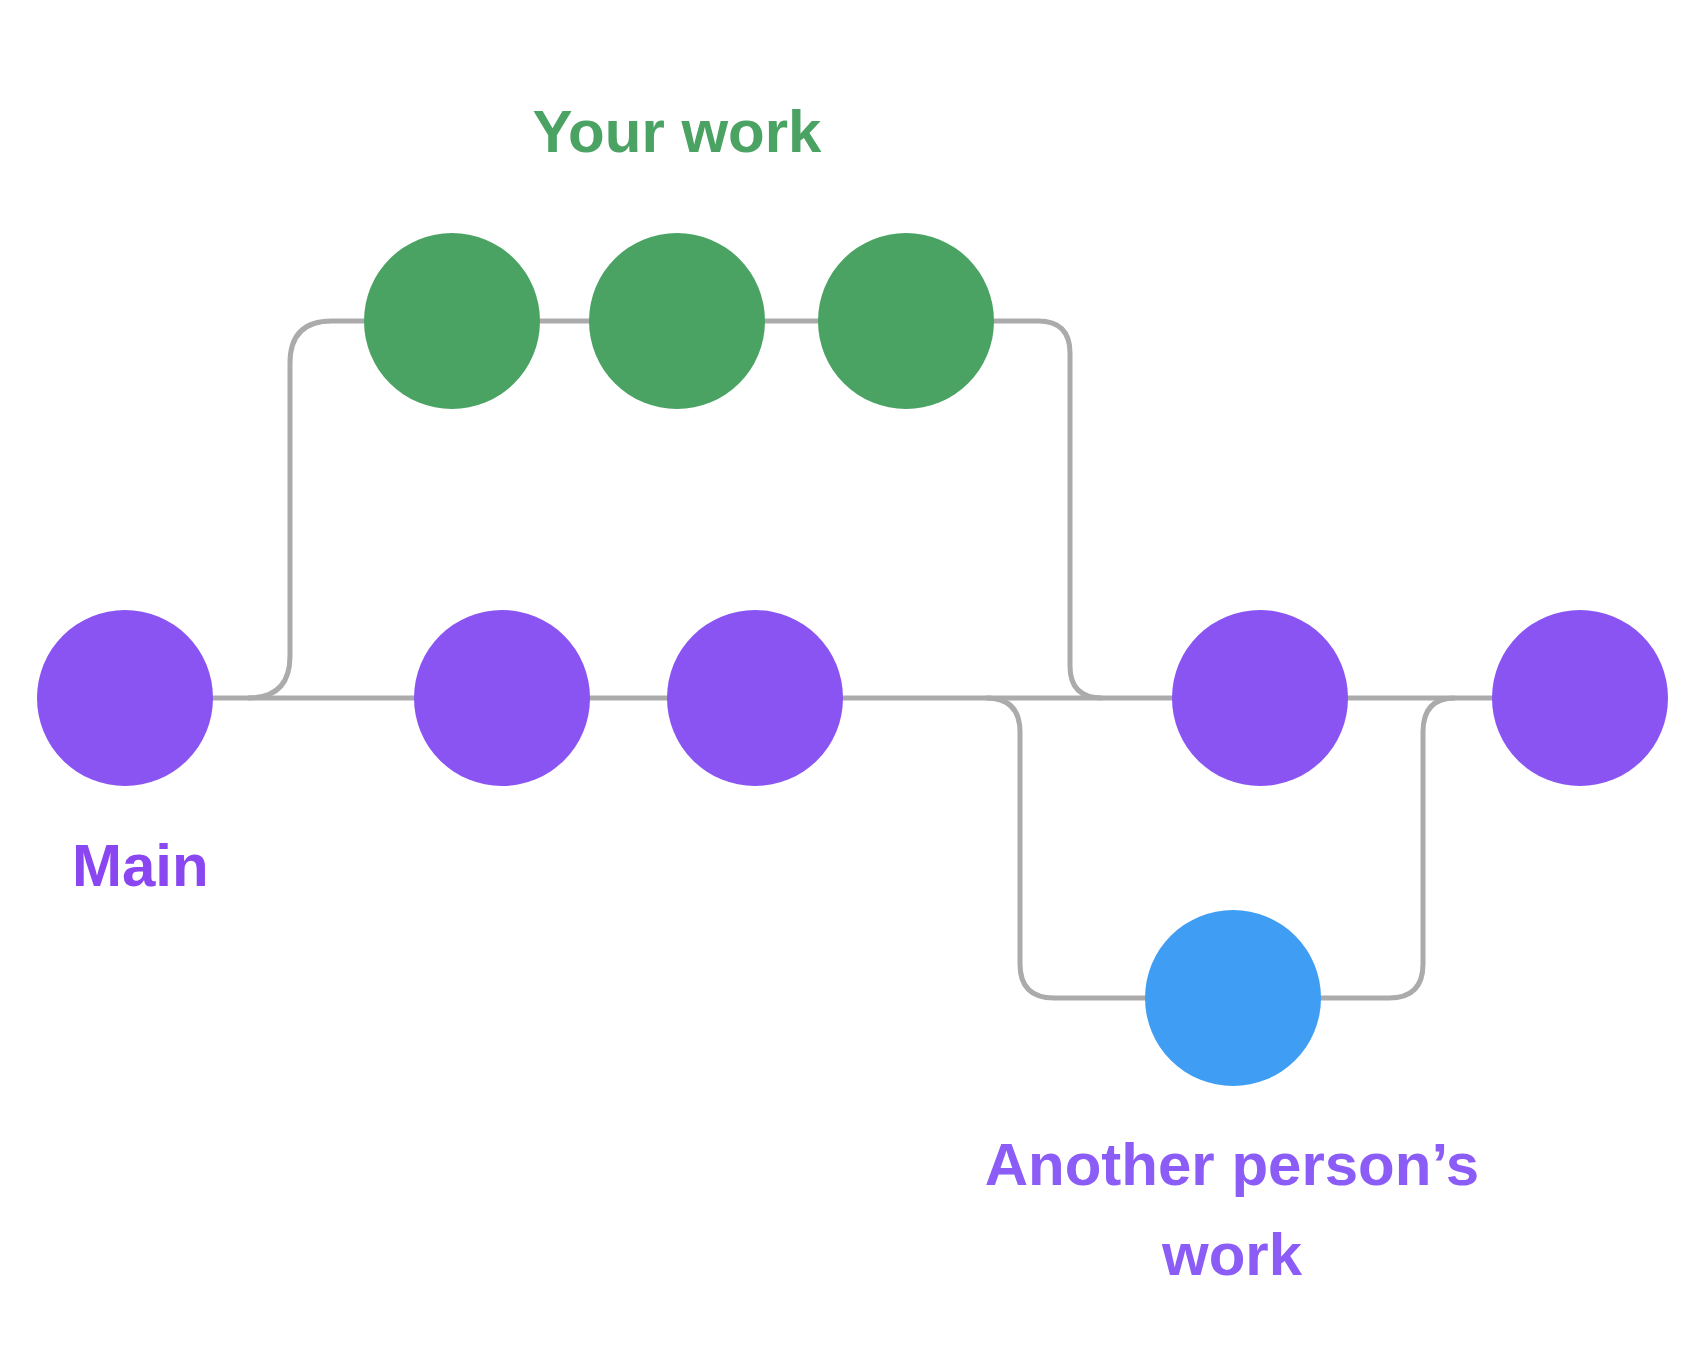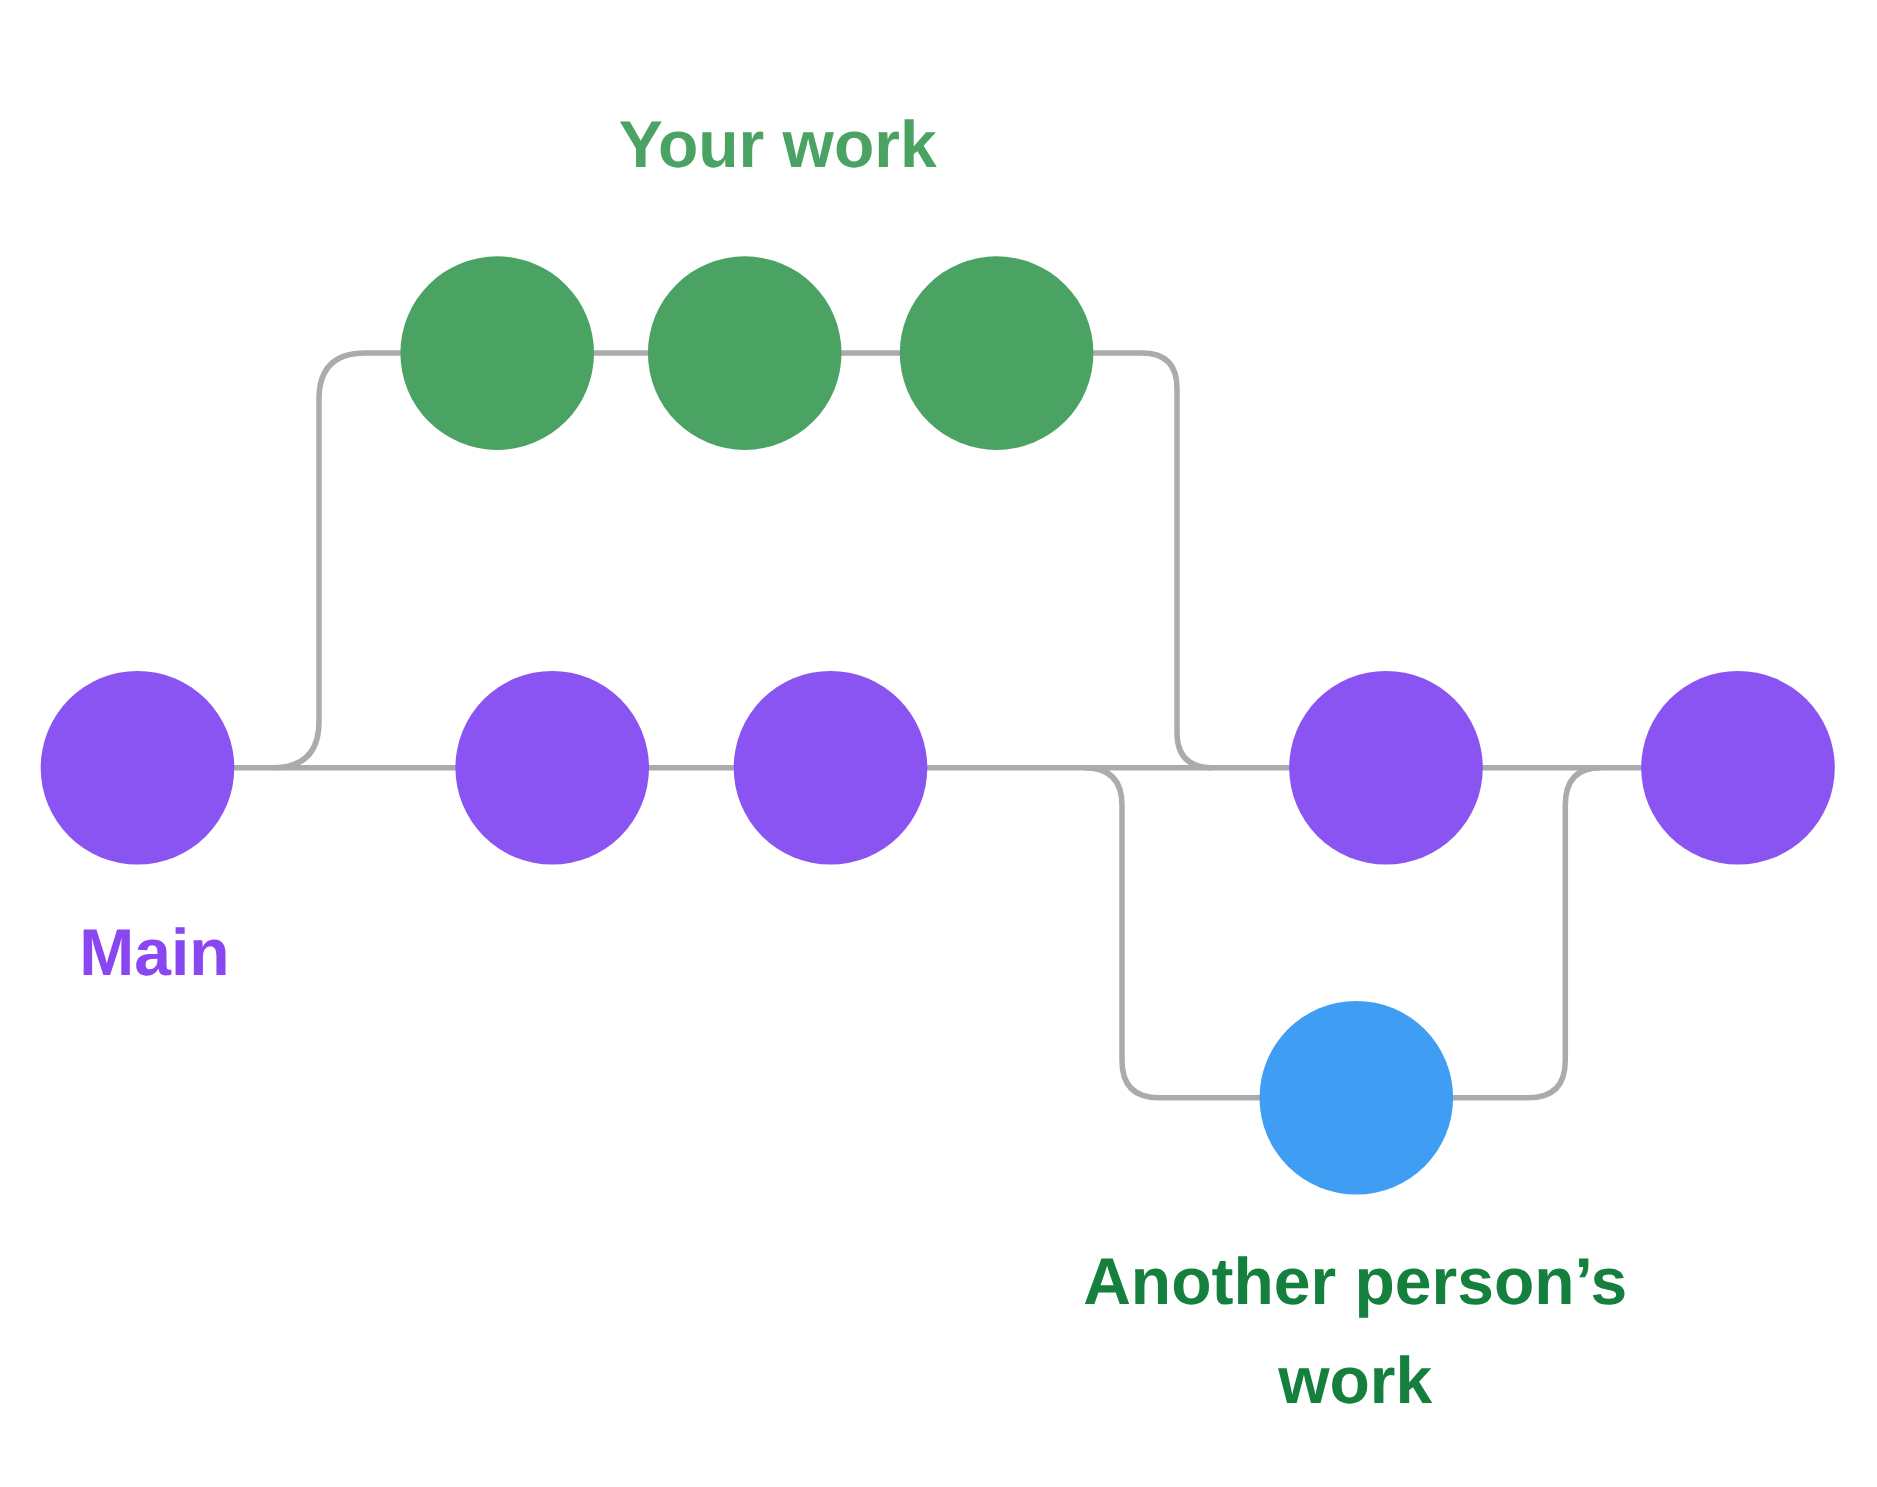--- a/index.html
+++ b/index.html
@@ -70,19 +70,19 @@
         <circle cx="755" cy="698" r="88" fill="#8a54f3"></circle>
         <circle cx="1260" cy="698" r="88" fill="#8a54f3"></circle>
         <circle cx="1580" cy="698" r="88" fill="#8a54f3"></circle>
         <circle cx="452" cy="321" r="88" fill="#4aa263"></circle>
         <circle cx="677" cy="321" r="88" fill="#4aa263"></circle>
         <circle cx="906" cy="321" r="88" fill="#4aa263"></circle>
         <circle cx="1233" cy="998" r="88" fill="#3f9ef4"></circle>
       </g>
   </svg>
 
-  <div class="branch-label label-your-work" style="color: rgb(74, 162, 99); margin-left: 30px;">Your work</div>
+  <div class="branch-label label-your-work" style="color: rgb(74, 162, 99);">Your work</div>
 
   <div class="branch-label label-main" style="color: rgb(138, 70, 240); margin-left: 16px;">Main</div>
 
-  <div class="branch-label label-another-person" style="color: #15803d;">Another person’s work</div>
+  <div class="branch-label label-another-person" style="color: #8b5cf6;">Another person’s work</div>
 
 </div>
 
 </body></html>

